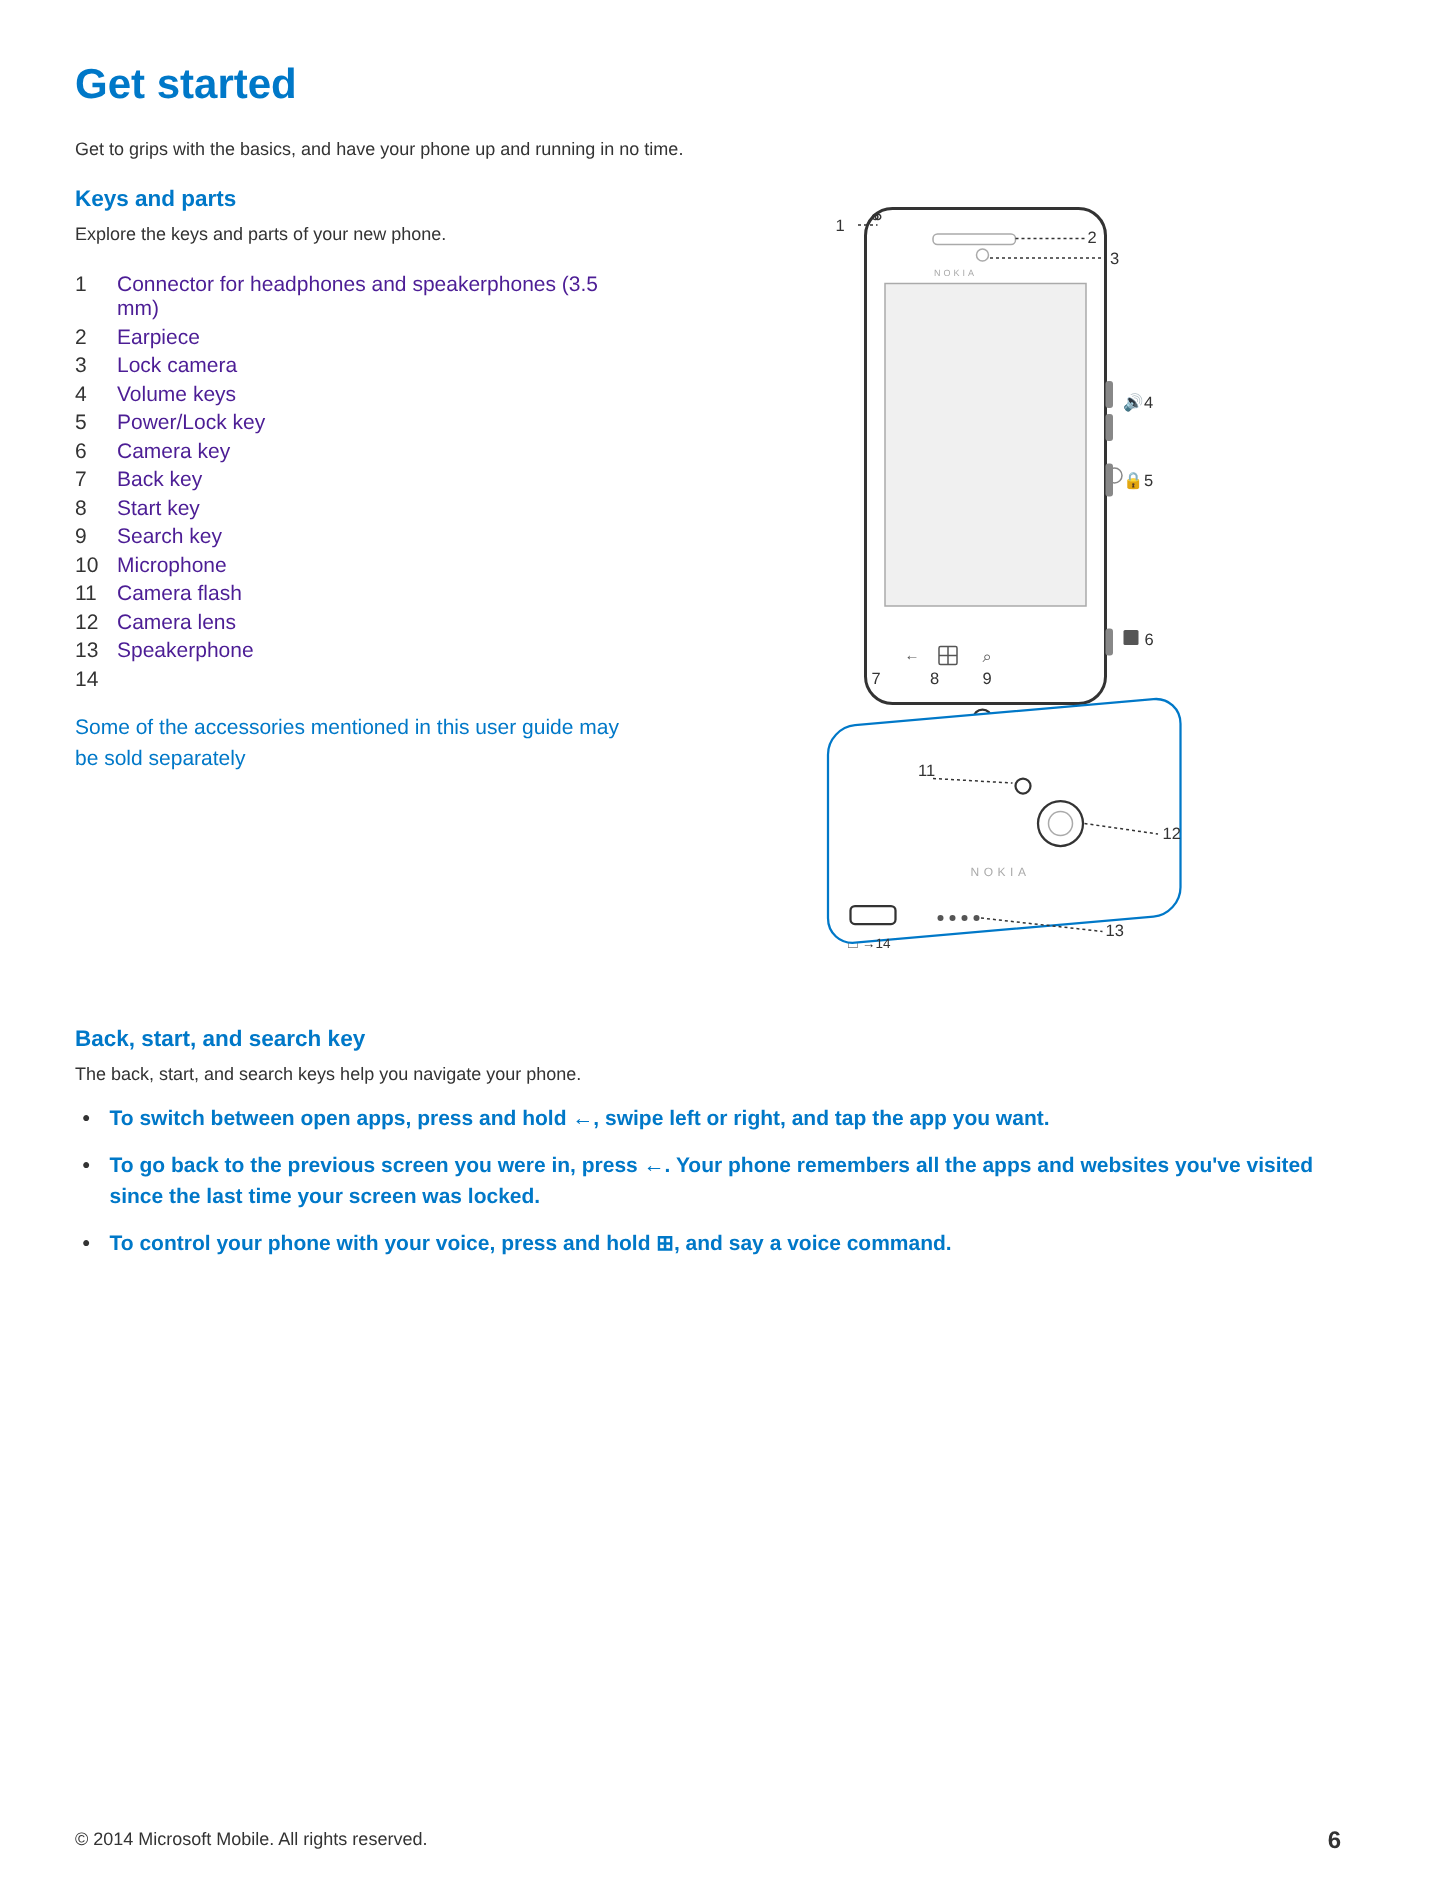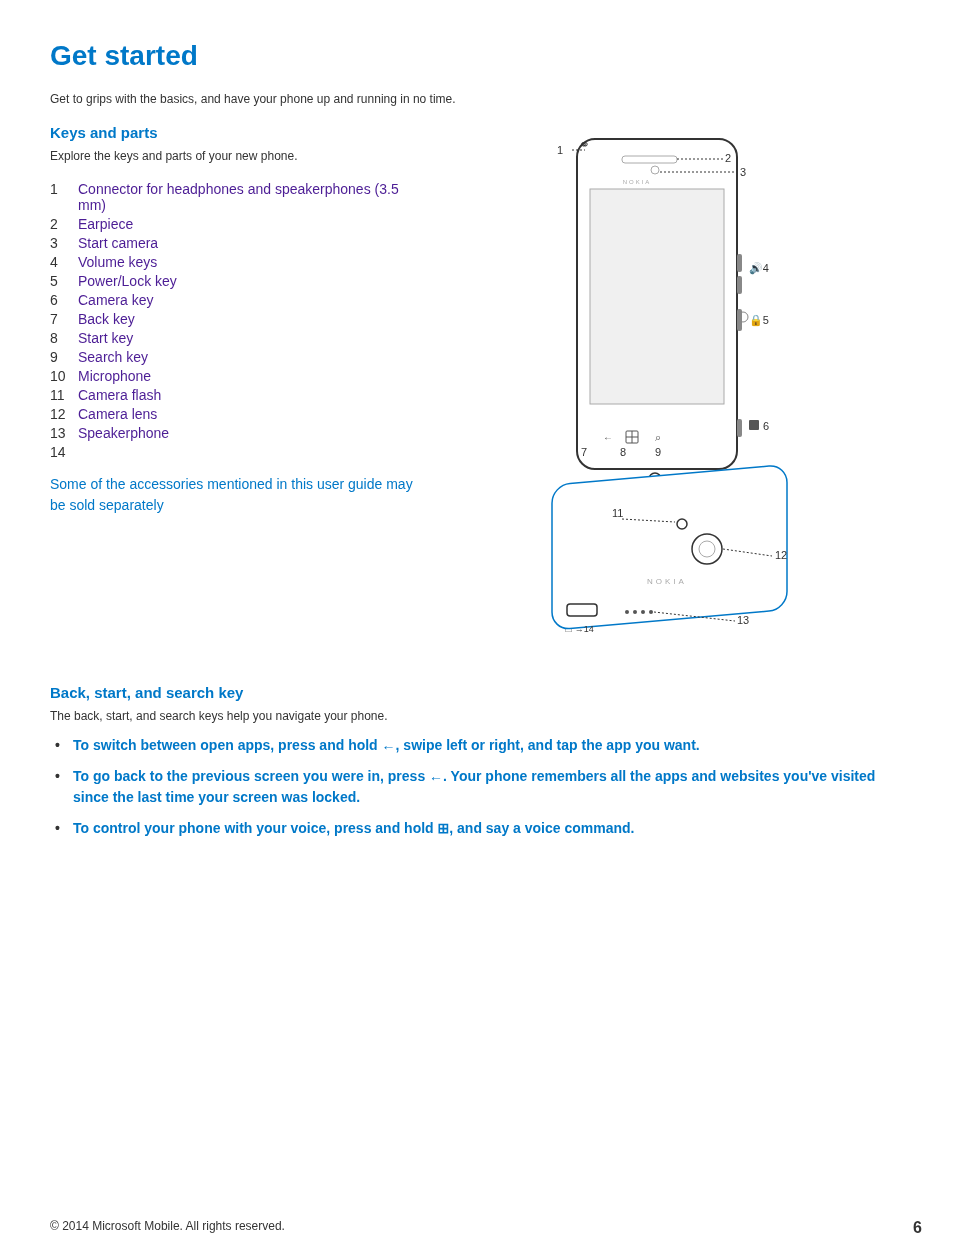--- a/index.html
+++ b/index.html
@@ -95,21 +95,21 @@
       left: 0;
       top: 0;
     }
     .highlight {
       color: #0078c8;
     }
     .footer {
       position: absolute;
       bottom: 20px;
       left: 50px;
-      right: 32px;
+      right: 60px;
       display: flex;
       justify-content: space-between;
       font-size: 12px;
       color: #333;
       gap: 48px;
     }
     .page-num {
       font-size: 16px;
       font-weight: bold;
     }
@@ -129,21 +129,21 @@
     <li>
           <span class="num">1</span>
           <span class="label">Connector for headphones and speakerphones (3.5 mm)</span>
         </li>
         <li>
           <span class="num">2</span>
           <span class="label">Earpiece</span>
         </li>
         <li>
           <span class="num">3</span>
-          <span class="label">Start camera</span>
+          <span class="label">Lock camera</span>
         </li>
         <li>
           <span class="num">4</span>
           <span class="label">Volume keys</span>
         </li>
         <li>
           <span class="num">5</span>
           <span class="label">Power/Lock key</span>
         </li>
         <li>

